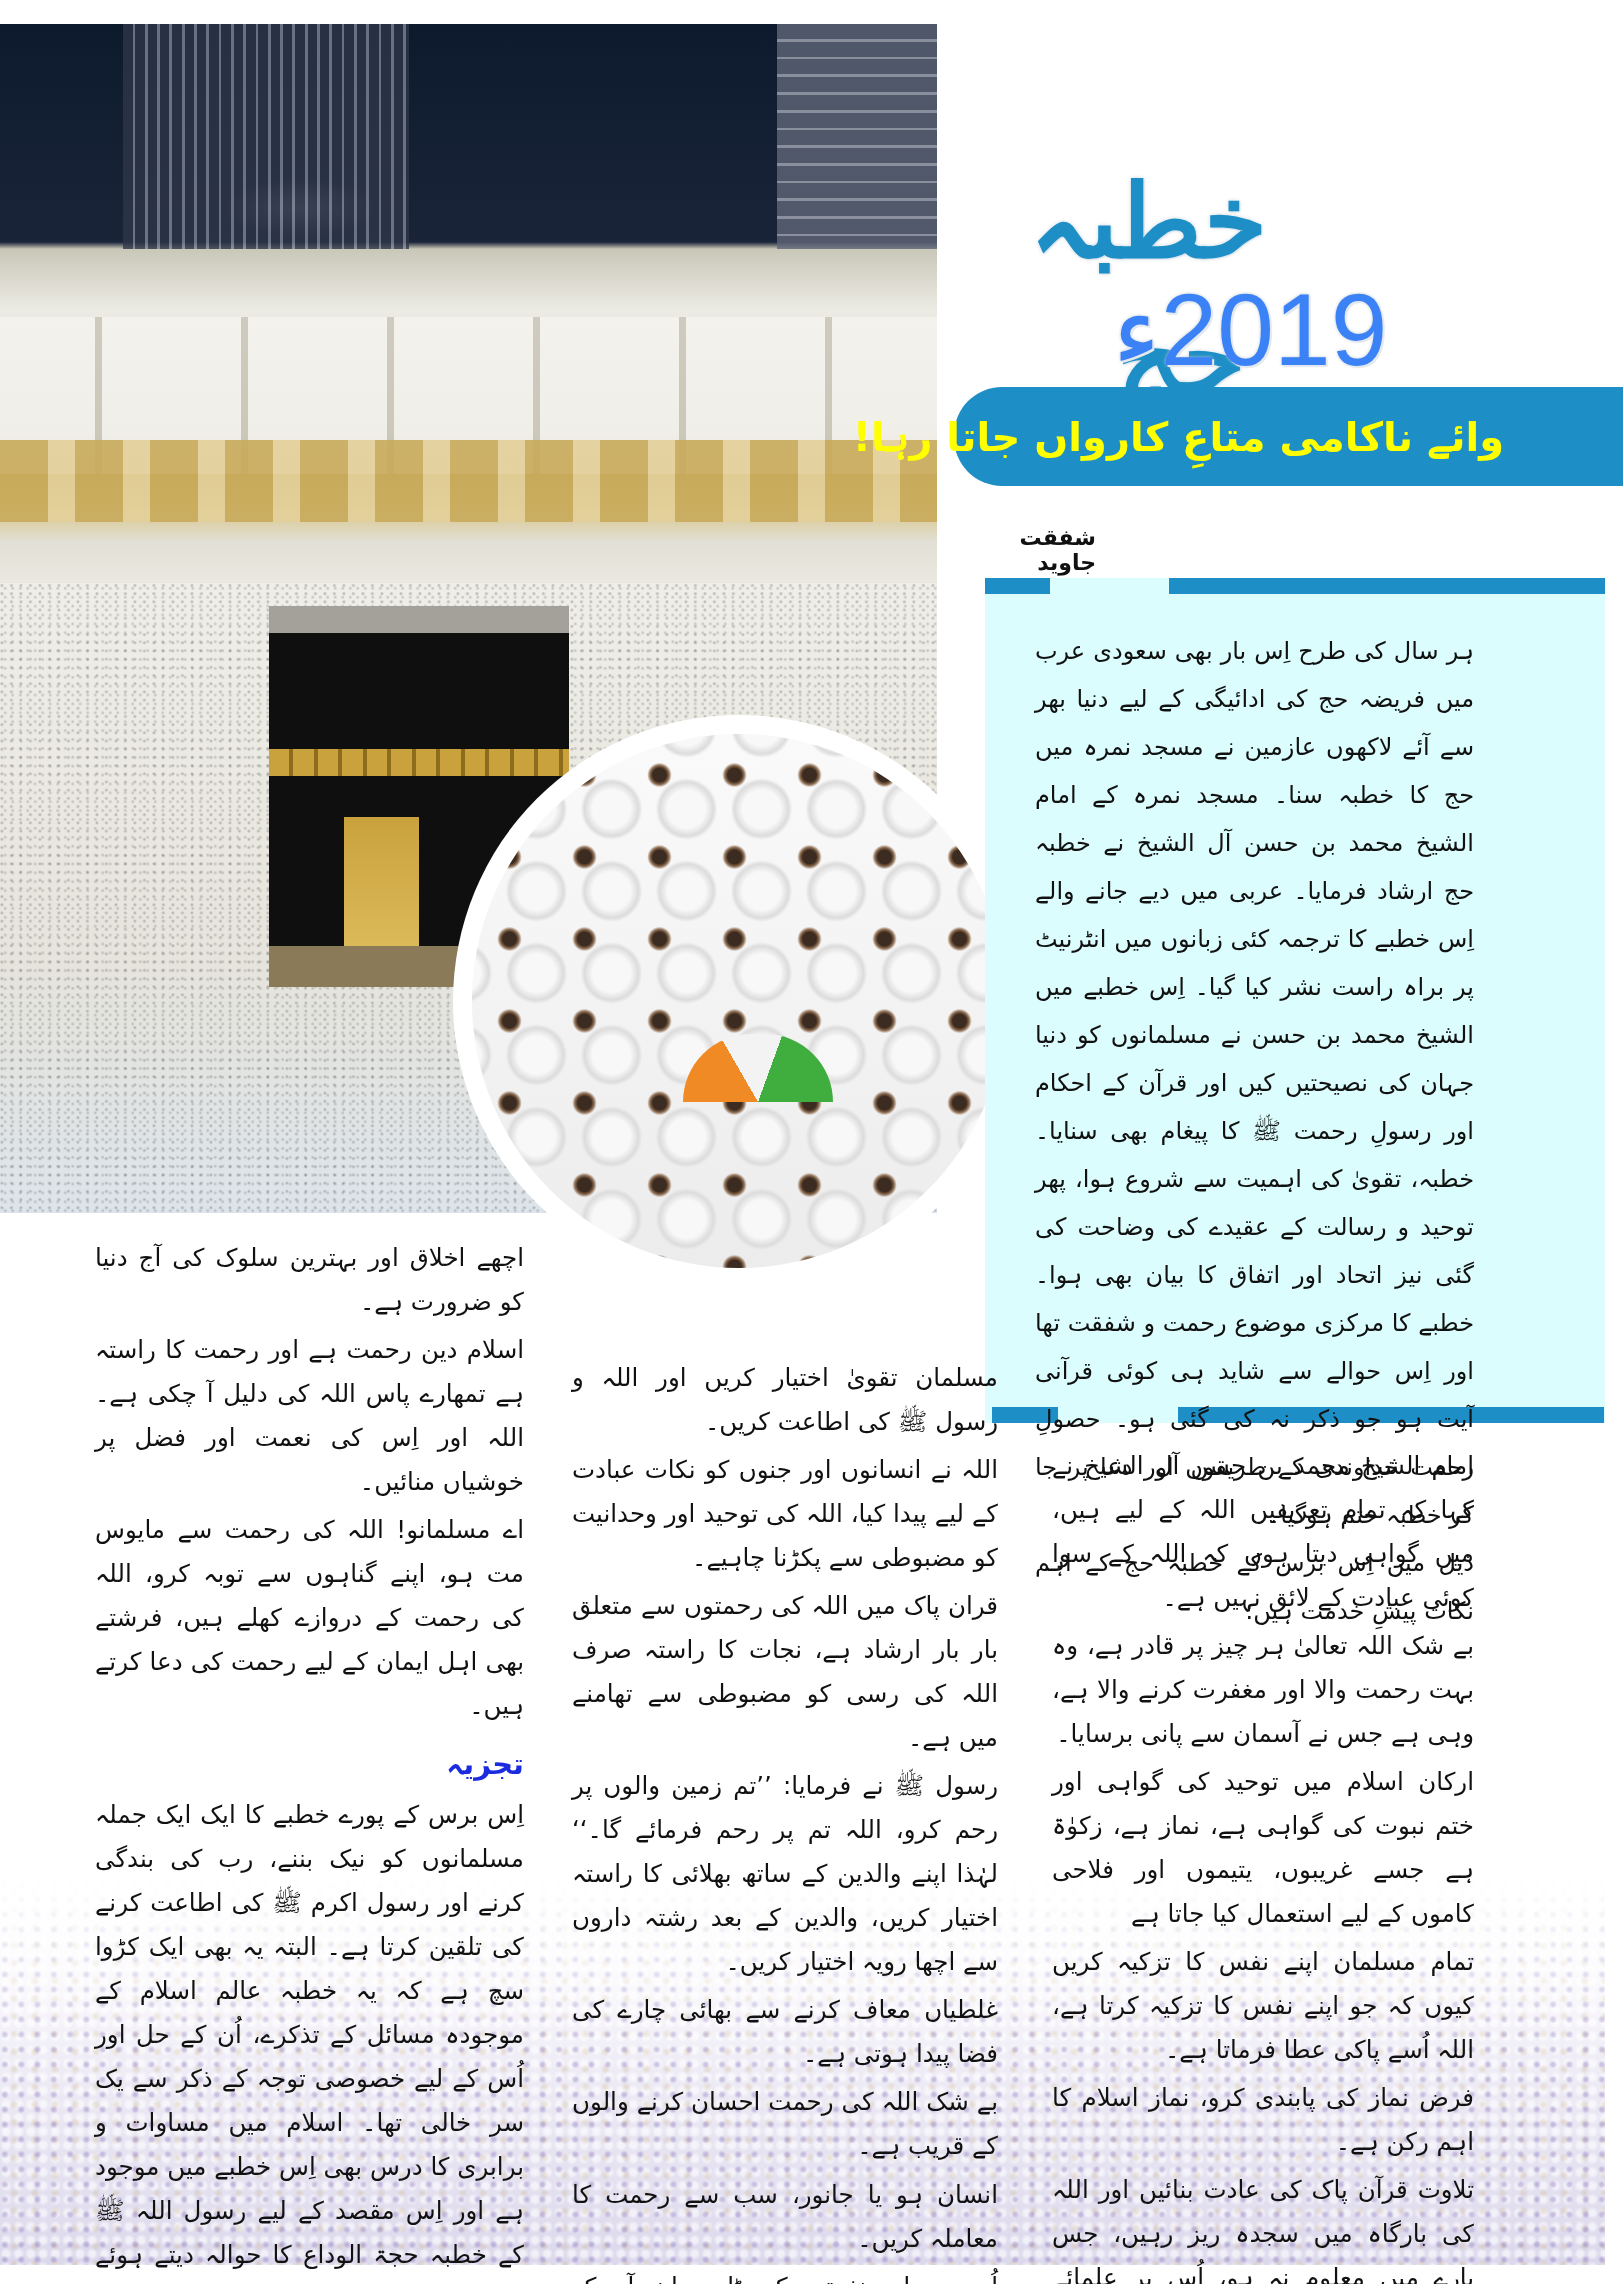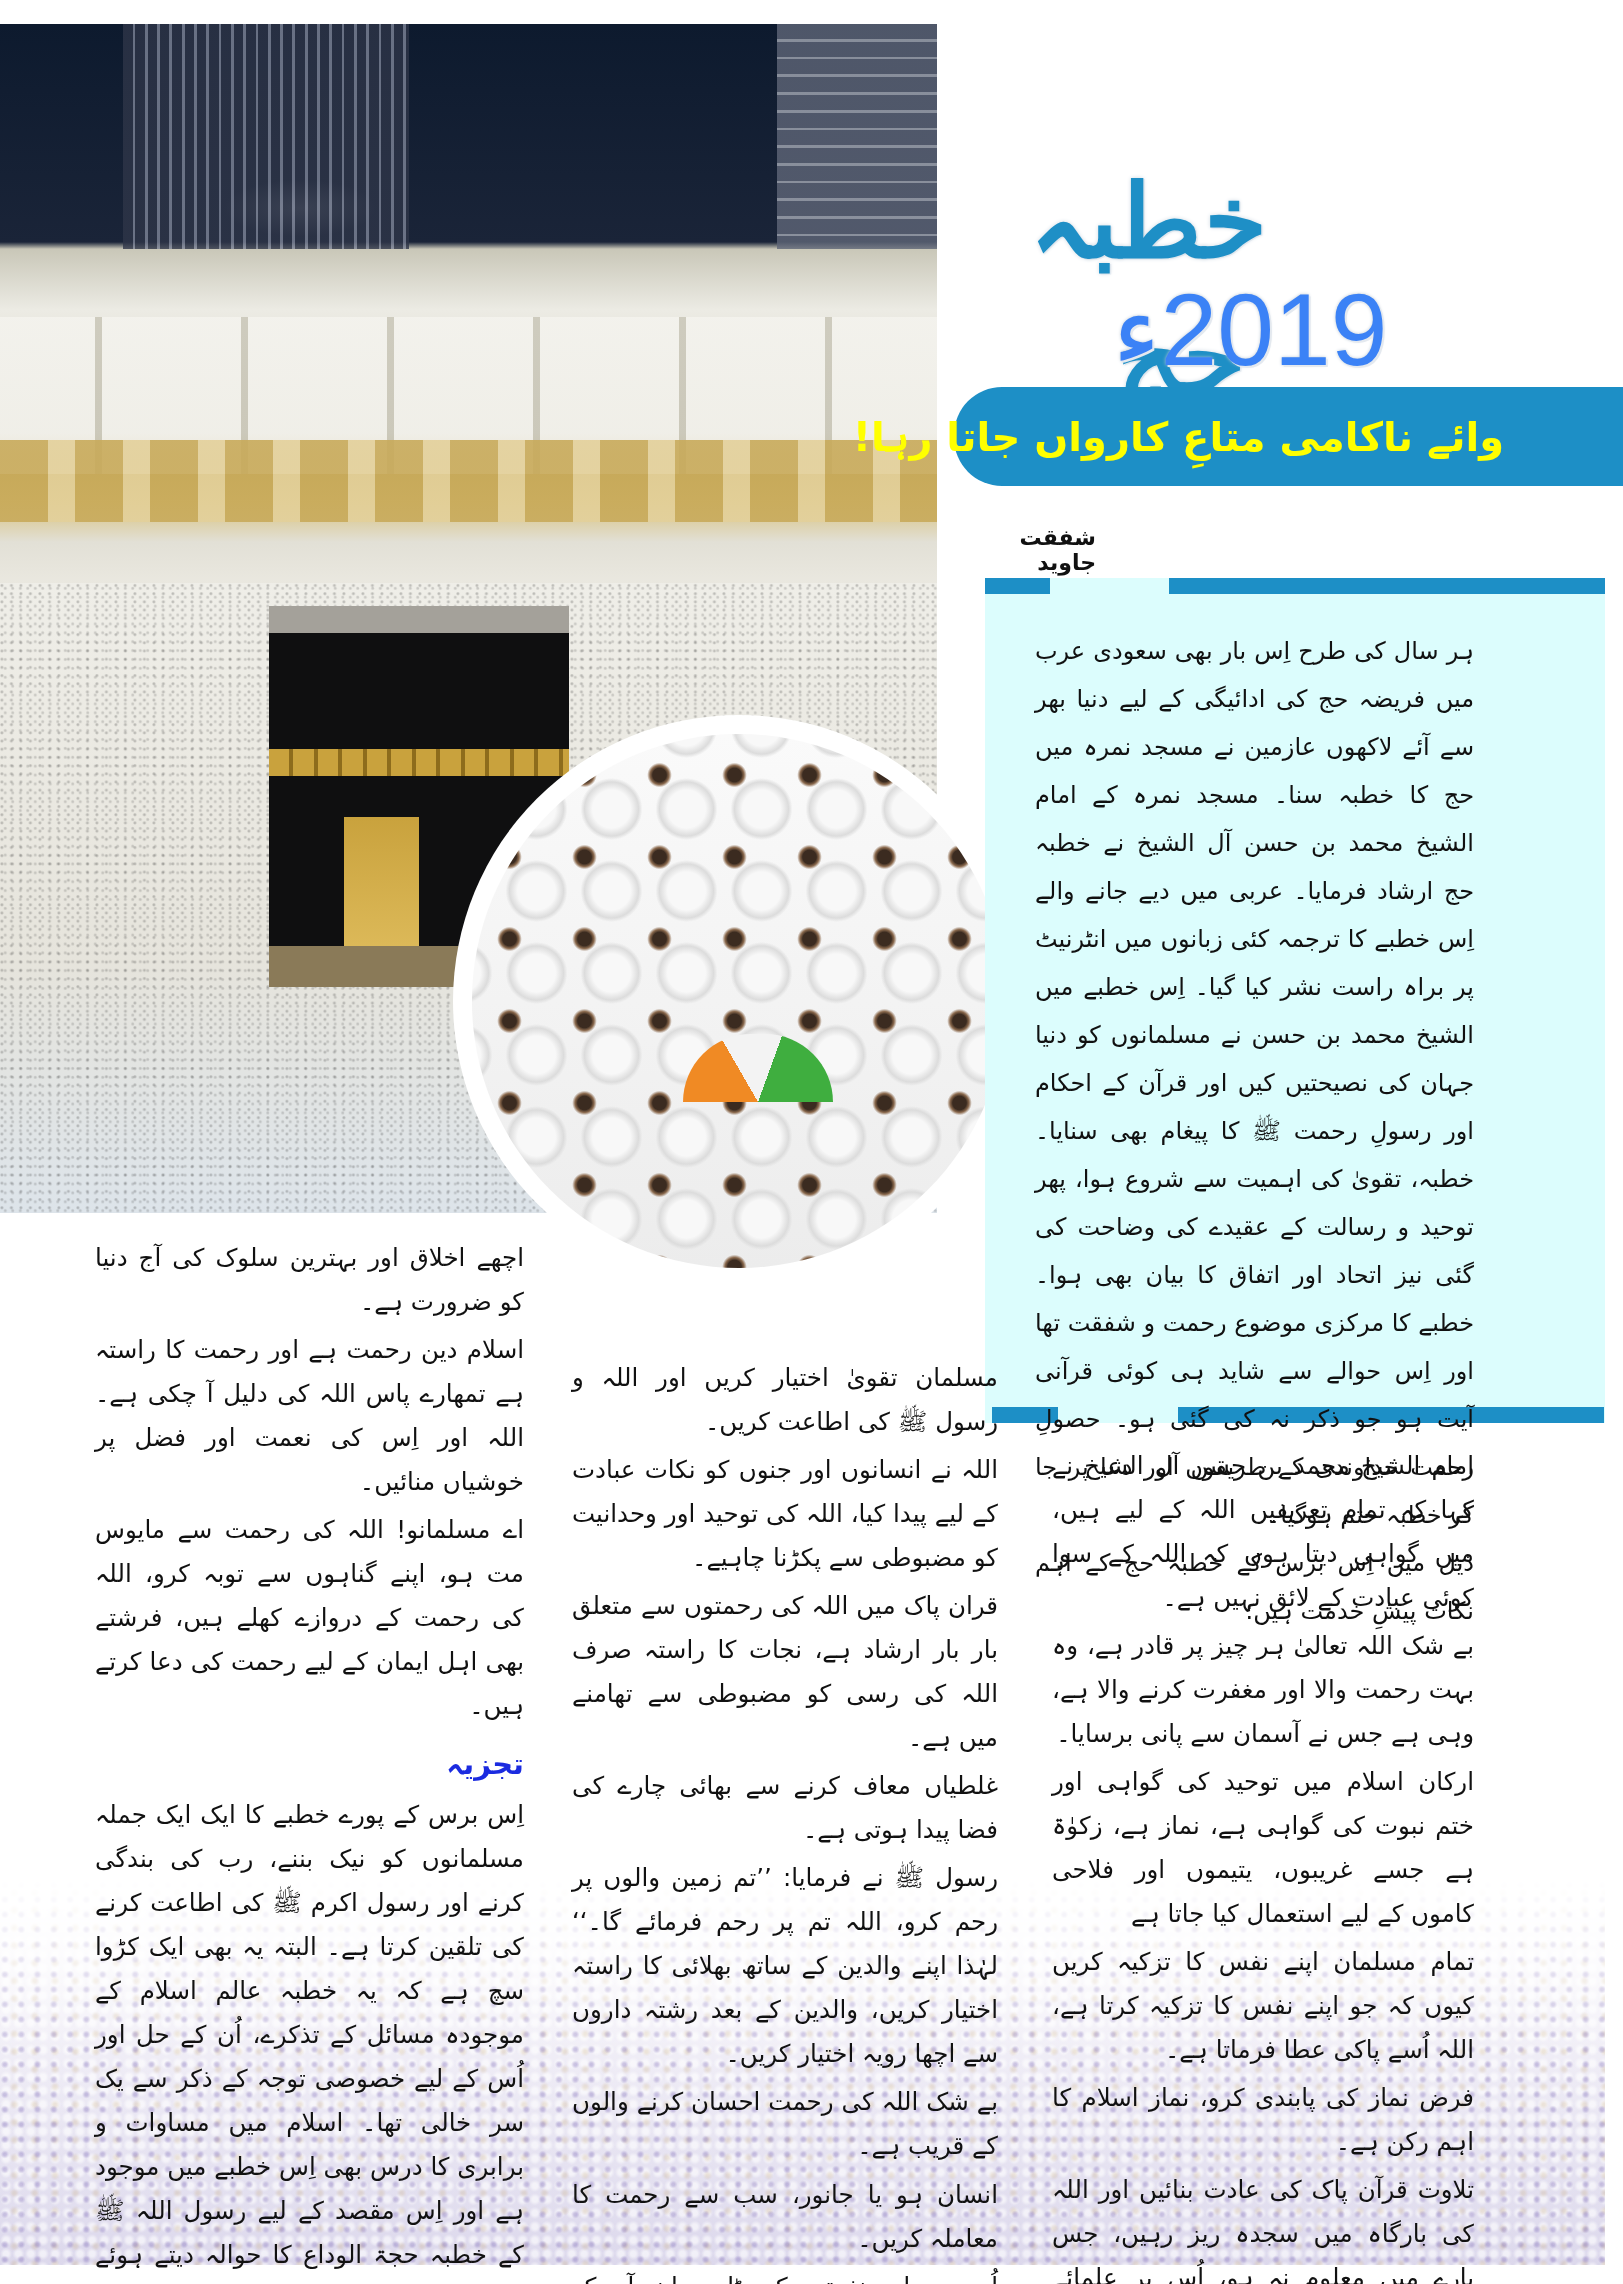--- a/index.html
+++ b/index.html
@@ -150,22 +150,22 @@
     <p>ارکان اسلام میں توحید کی گواہی اور ختم نبوت کی گواہی ہے، نماز ہے، زکوٰۃ ہے جسے غریبوں، یتیموں اور فلاحی کاموں کے لیے استعمال کیا جاتا ہے</p>
     <p>تمام مسلمان اپنے نفس کا تزکیہ کریں کیوں کہ جو اپنے نفس کا تزکیہ کرتا ہے، اللہ اُسے پاکی عطا فرماتا ہے۔</p>
     <p>فرض نماز کی پابندی کرو، نماز اسلام کا اہم رکن ہے۔</p>
     <p>تلاوت قرآن پاک کی عادت بنائیں اور اللہ کی بارگاہ میں سجدہ ریز رہیں، جس بارے میں معلوم نہ ہو، اُس پر علمائے کرام سے رابطہ کریں۔</p>
   </div>
 
   <div class="col col-mid">
     <p>مسلمان تقویٰ اختیار کریں اور اللہ و رسول ﷺ کی اطاعت کریں۔</p>
     <p>اللہ نے انسانوں اور جنوں کو نکات عبادت کے لیے پیدا کیا، اللہ کی توحید اور وحدانیت کو مضبوطی سے پکڑنا چاہیے۔</p>
     <p>قران پاک میں اللہ کی رحمتوں سے متعلق بار بار ارشاد ہے، نجات کا راستہ صرف اللہ کی رسی کو مضبوطی سے تھامنے میں ہے۔</p>
+    <p>رسول ﷺ نے فرمایا: ’’تم زمین والوں پر رحم کرو، اللہ تم پر رحم فرمائے گا۔‘‘ لہٰذا اپنے والدین کے ساتھ بھلائی کا راستہ اختیار کریں، والدین کے بعد رشتہ داروں سے اچھا رویہ اختیار کریں۔</p>
     <p>غلطیاں معاف کرنے سے بھائی چارے کی فضا پیدا ہوتی ہے۔</p>
-    <p>رسول ﷺ نے فرمایا: ’’تم زمین والوں پر رحم کرو، اللہ تم پر رحم فرمائے گا۔‘‘ لہٰذا اپنے والدین کے ساتھ بھلائی کا راستہ اختیار کریں، والدین کے بعد رشتہ داروں سے اچھا رویہ اختیار کریں۔</p>
     <p>بے شک اللہ کی رحمت احسان کرنے والوں کے قریب ہے۔</p>
     <p>انسان ہو یا جانور، سب سے رحمت کا معاملہ کریں۔</p>
     <p>اُمت مسلمہ نفرتوں کو مٹا دے، اپنے آپ کو اقتصادی اور سیاسی طور پر مضبوط کرے اور نفرتیں ختم کرے۔ آج مسلمانوں کو اپنے سیاسی اور معاشی حالات دین کے مطابق ڈھالنے کی ضرورت ہے۔</p>
 
   </div>
 
   <div class="col col-left">
     <p>اچھے اخلاق اور بہترین سلوک کی آج دنیا کو ضرورت ہے۔</p>
     <p>اسلام دین رحمت ہے اور رحمت کا راستہ ہے تمھارے پاس اللہ کی دلیل آ چکی ہے۔ اللہ اور اِس کی نعمت اور فضل پر خوشیاں منائیں۔</p>
     <p>اے مسلمانو! اللہ کی رحمت سے مایوس مت ہو، اپنے گناہوں سے توبہ کرو، اللہ کی رحمت کے دروازے کھلے ہیں، فرشتے بھی اہل ایمان کے لیے رحمت کی دعا کرتے ہیں۔</p>

